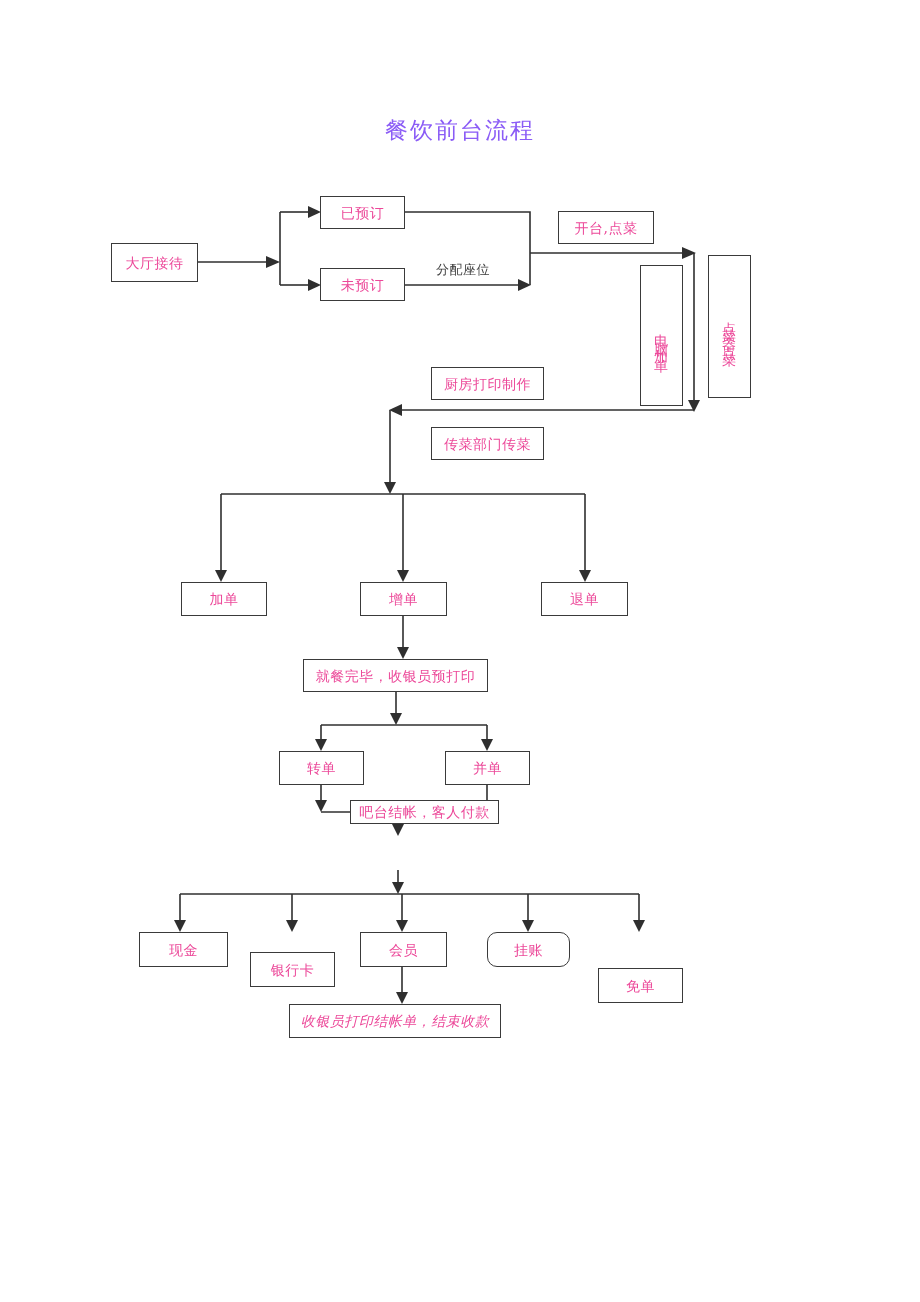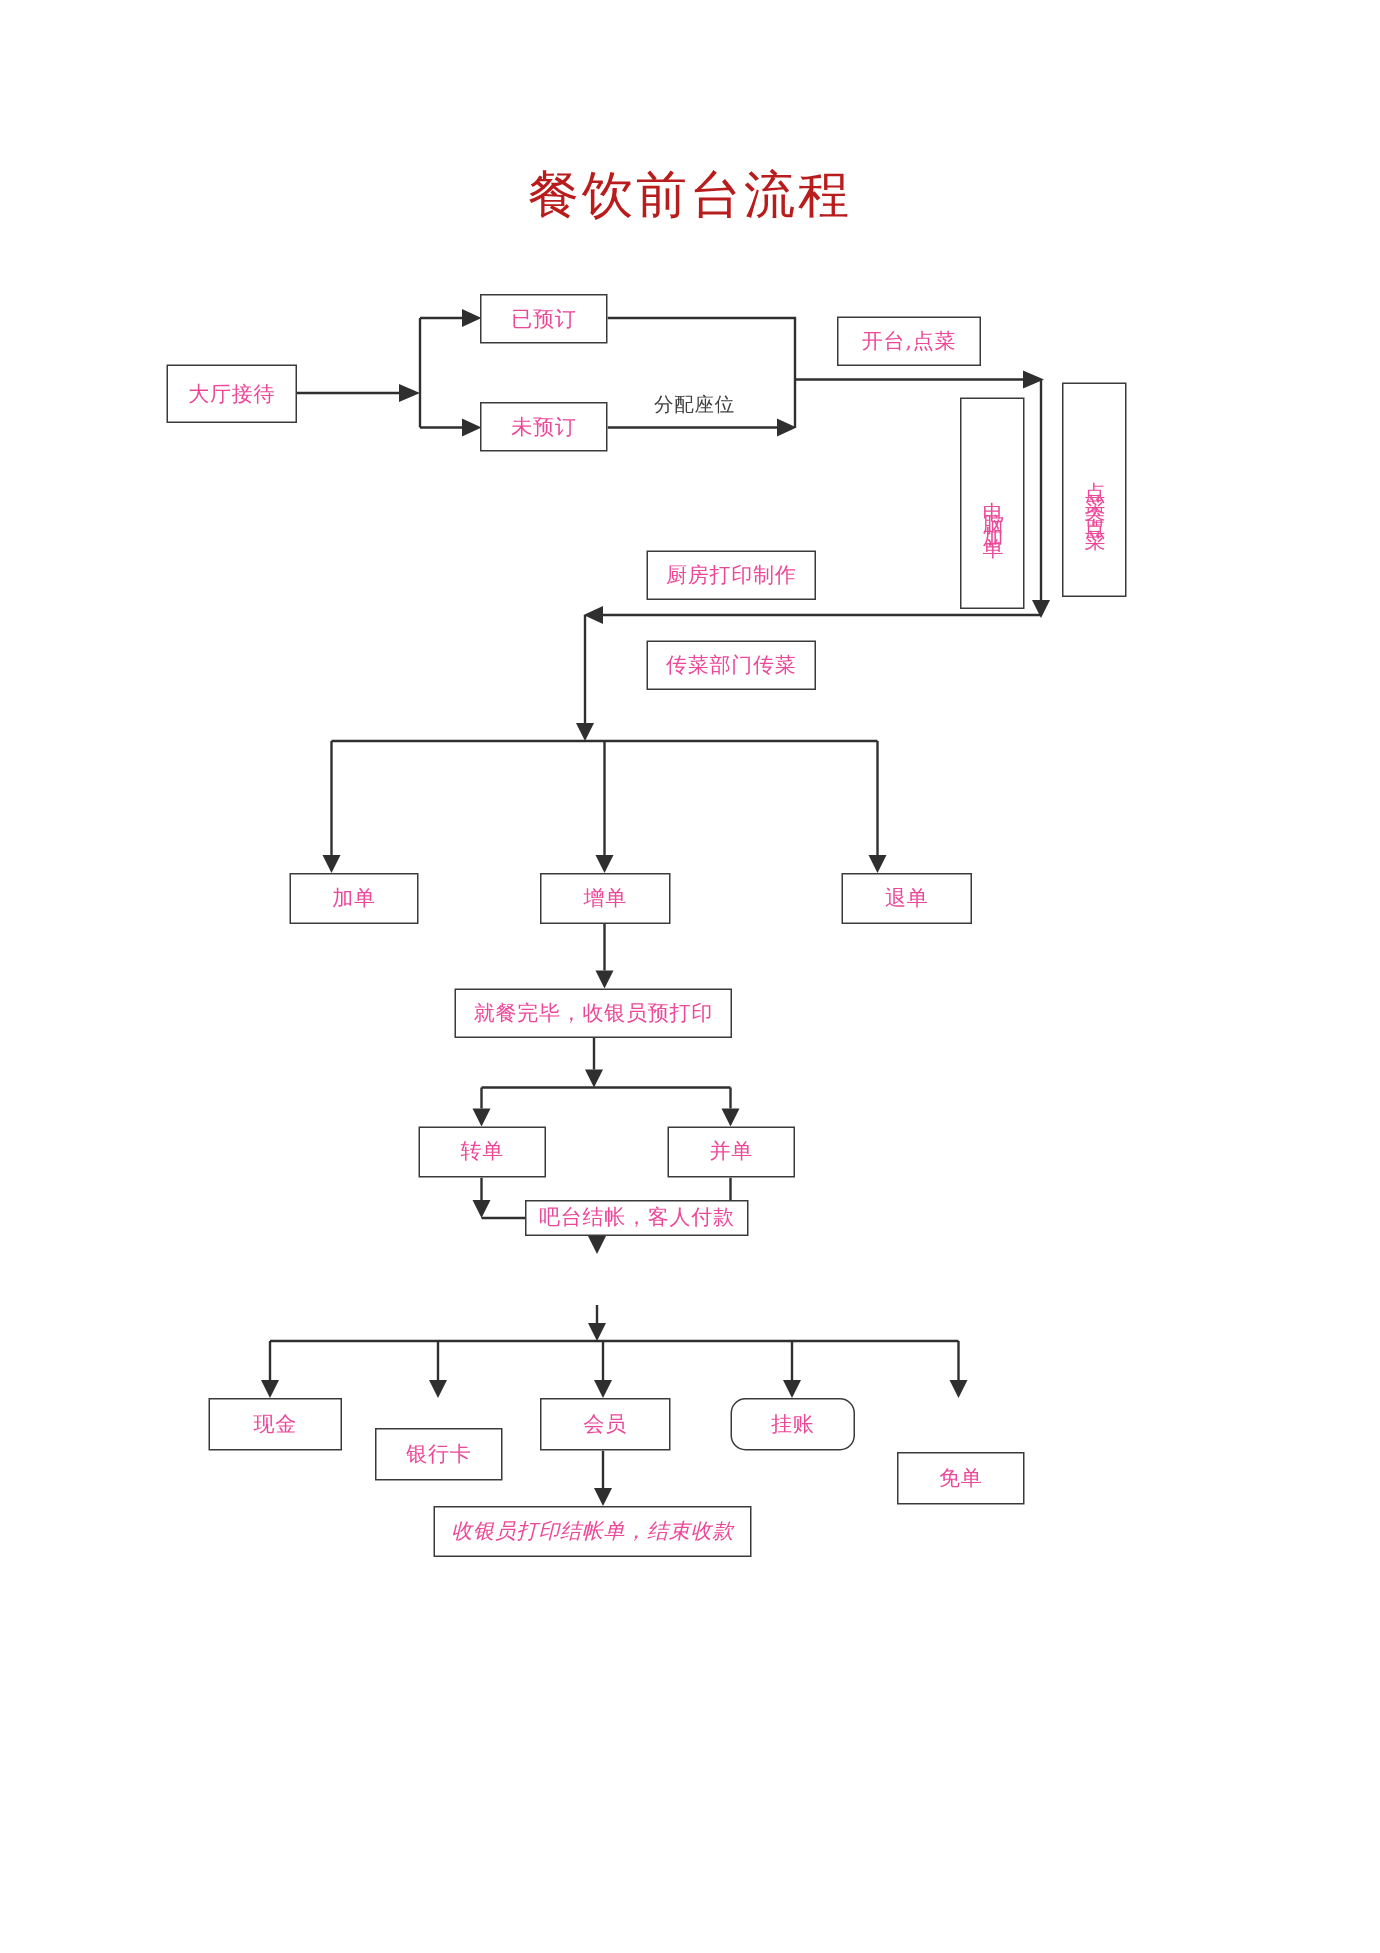--- a/index.html
+++ b/index.html
@@ -17,23 +17,23 @@
     background: #ffffff;
     overflow: hidden;
   }
   #title {
     position: absolute;
     left: 0;
     top: 108px;
     width: 920px;
     text-align: center;
     font-family: "DejaVu Serif", "Liberation Serif", serif;
-    font-size: 34px;
+    font-size: 23px;
     font-weight: 400;
-    color: #b91c1c;
+    color: #8b5cf6;
     letter-spacing: 2px;
     line-height: 44px;
   }
   .node {
     position: absolute;
     box-sizing: border-box;
     border: 1px solid #3a3a3a;
     background: #ffffff;
     color: #ec4899;
     font-family: "DejaVu Serif", "Liberation Serif", serif;
@@ -176,25 +176,25 @@
   <div class="node" style="left:558px; top:211px; width:96px; height:33px;">开台,点菜</div>
 
   <div class="node vertical" style="left:640px; top:265px; width:43px; height:141px;">电脑加单</div>
 
   <div class="node vertical" style="left:708px; top:255px; width:43px; height:143px;">点菜器点菜</div>
 
   <div class="node" style="left:431px; top:367px; width:113px; height:33px;">厨房打印制作</div>
 
   <div class="node" style="left:431px; top:427px; width:113px; height:33px;">传菜部门传菜</div>
 
-  <div class="node" style="left:181px; top:582px; width:86px; height:34px;margin-left:12px;">加单</div>
+  <div class="node" style="left:181px; top:582px; width:86px; height:34px;">加单</div>
 
   <div class="node" style="left:360px; top:582px; width:87px; height:34px;">增单</div>
 
-  <div class="node" style="left:541px; top:582px; width:87px; height:34px;margin-left:20px;">退单</div>
+  <div class="node" style="left:541px; top:582px; width:87px; height:34px;">退单</div>
 
   <div class="node" style="left:303px; top:659px; width:185px; height:33px;">就餐完毕，收银员预打印</div>
 
   <div class="node" style="left:279px; top:751px; width:85px; height:34px;">转单</div>
 
   <div class="node" style="left:445px; top:751px; width:85px; height:34px;">并单</div>
 
   <div class="node" style="left:323px; top:800px; width:149px; height:24px;margin-left:27px;">吧台结帐，客人付款</div>
 
   <div class="node" style="left:139px; top:932px; width:89px; height:35px;">现金</div>

